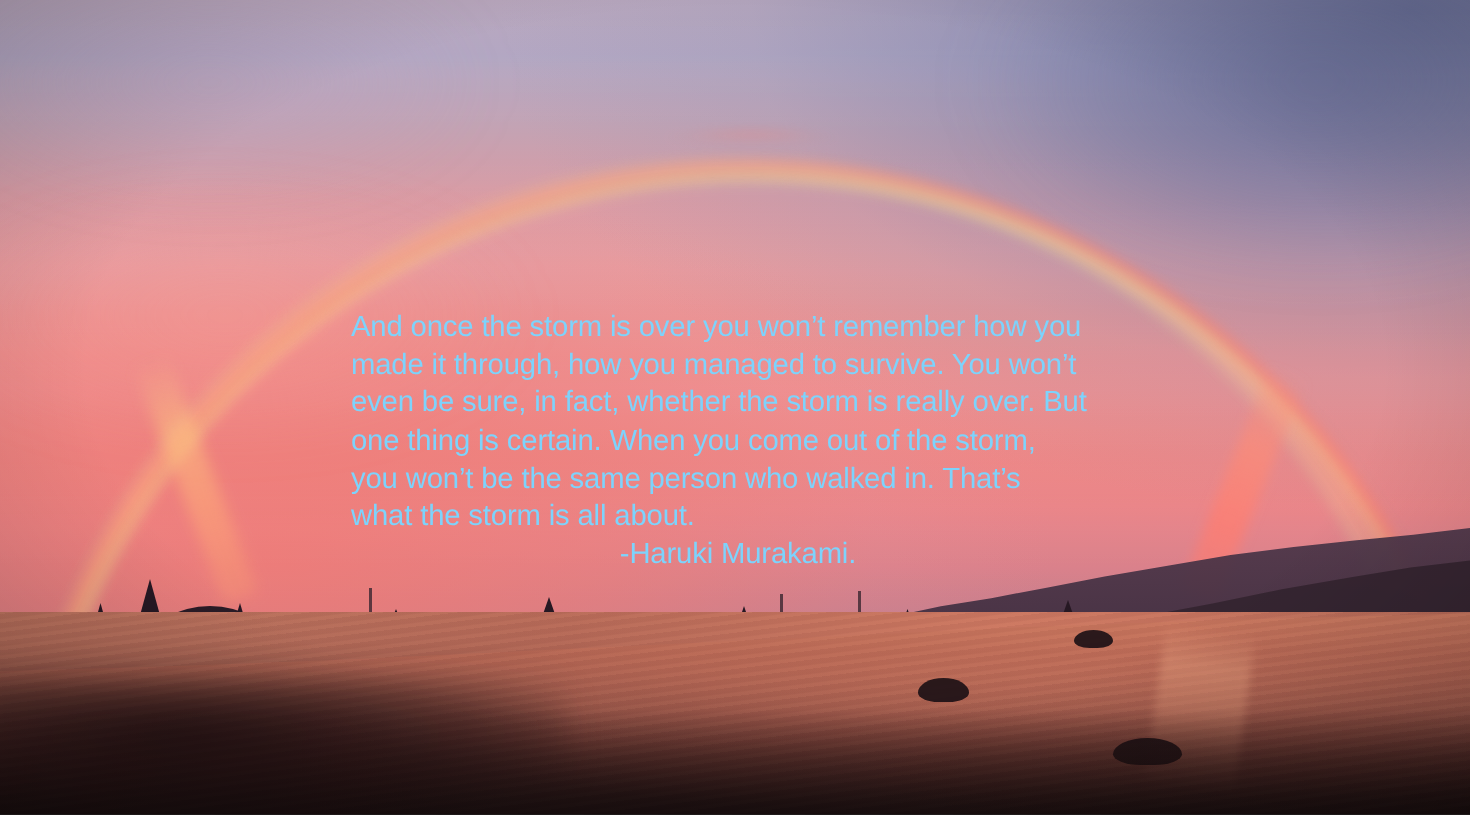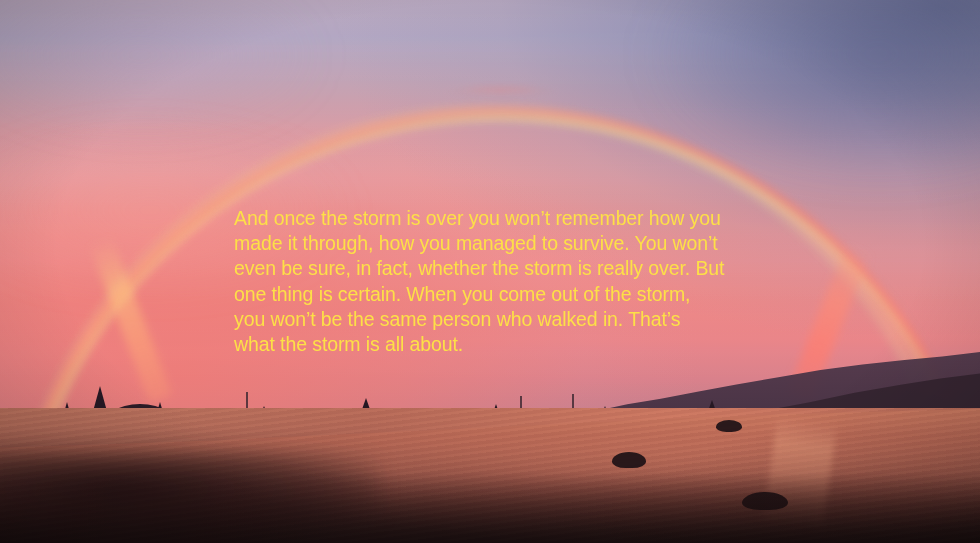--- a/index.html
+++ b/index.html
@@ -365,21 +365,21 @@
         rgba(0,0,0,0.34) 100%);
     pointer-events: none;
   }
 
   
   .quote-block {
     position: absolute;
     left: 234px;
     top: 206px;
     width: 492px;
-    color: #fde047;
+    color: #7dd3fc;
     font-size: 19.5px;
     line-height: 25.2px;
     letter-spacing: -0.1px;
   }
   .quote-text {
     margin: 0;
     text-align: left;
   }
   .quote-attribution {
     margin: 0;
@@ -452,15 +452,16 @@
   <div class="bush" style="left:612px; top:452px; width:34px; height:16px;"></div>
   <div class="bush" style="left:716px; top:420px; width:26px; height:12px;"></div>
   <div class="bush" style="left:742px; top:492px; width:46px; height:18px;"></div>
   <div class="field-shadow-left"></div>
   <div class="field-dark-bottom"></div>
 
   <div class="vignette"></div>
 
   <div class="quote-block">
     <p class="quote-text">And once the storm is over you won’t remember how you made it through, how you managed to survive. You won’t even be sure, in fact, whether the storm is really over. But one thing is certain. When you come out of the storm, you won’t be the same person who walked in. That’s what the storm is all about.</p>
+    <p class="quote-attribution">-Haruki Murakami.</p>
   </div>
 
 </div>
 
 </body></html>

